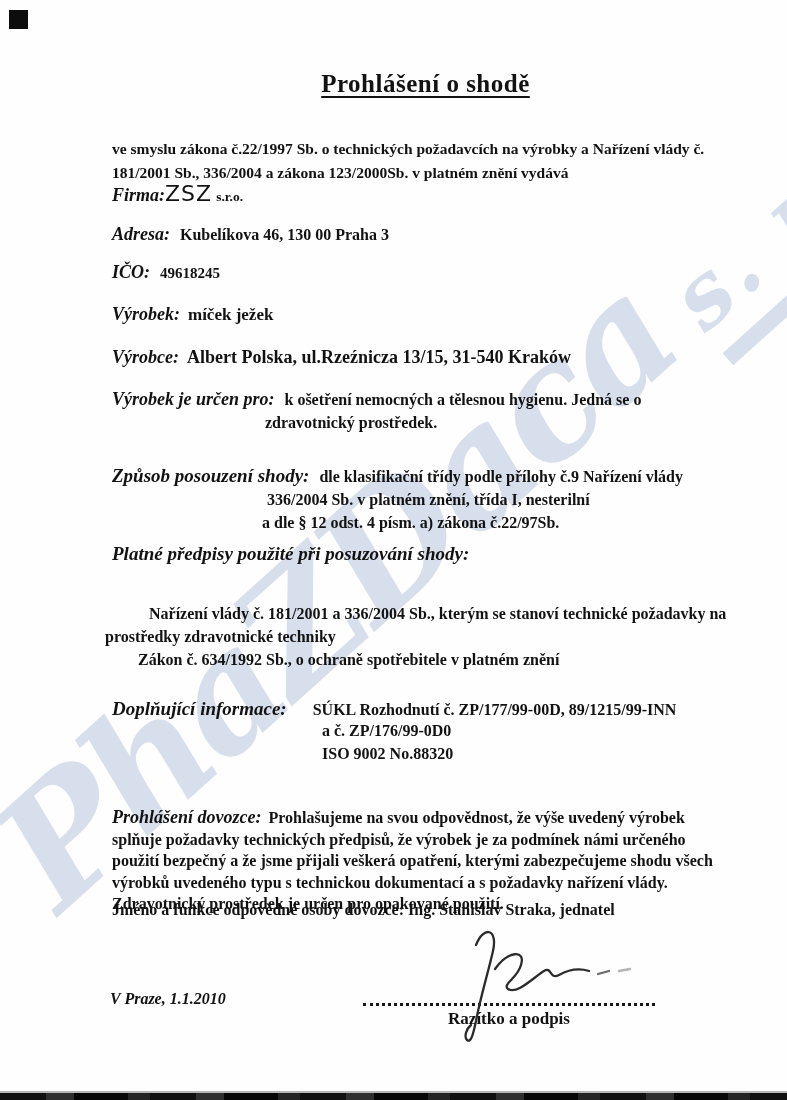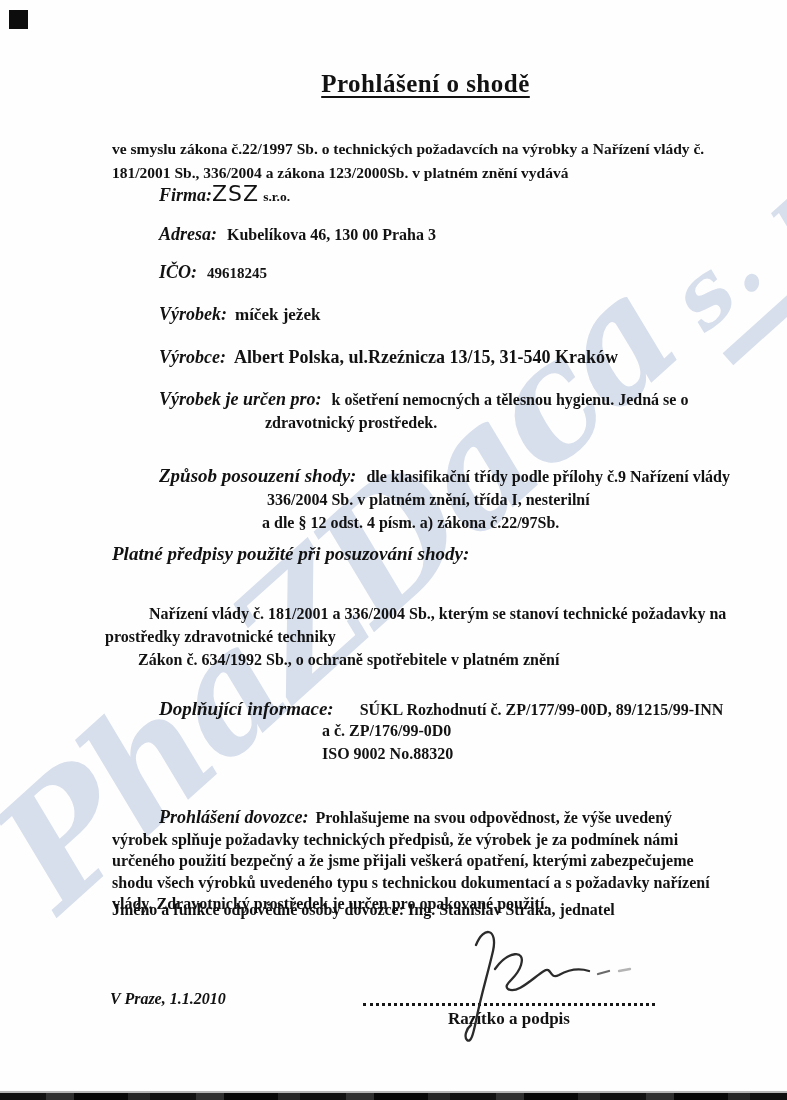--- a/index.html
+++ b/index.html
@@ -35,21 +35,21 @@
   }
   
   .txt{z-index:2;}
   #title{
     left:0;top:70px;width:787px;text-align:center;
     font-size:25px;font-weight:bold;padding-left:32px;
   }
   #title span{text-decoration:underline;text-underline-offset:4px;text-decoration-thickness:2px;letter-spacing:.5px;}
   #intro{left:112px;top:121px;width:628px;font-size:15.5px;font-weight:bold;line-height:24px;margin-top:16px;}
   .row{left:112px;white-space:nowrap;}
-  .lbl{font-style:italic;font-weight:bold;font-size:18px;margin-left:47px;}
+  .lbl{font-style:italic;font-weight:bold;font-size:18px;}
   .val{font-weight:bold;font-size:16px;margin-left:10px;}
   #row-firma{top:181px;}
   #row-firma .company{font-family:"DejaVu Sans",sans-serif;font-weight:400;font-size:22px;letter-spacing:1px;}
   #row-firma .suffix{font-weight:bold;font-size:13.5px;margin-left:4px;}
   #row-adresa{top:224px;}
   #row-ico{top:262px;}
   #row-ico .val{font-size:15px;}
   #row-vyrobek{top:304px;}
   #row-vyrobek .val{font-size:17px;margin-left:8px;}
   #row-vyrobce{top:347px;}

